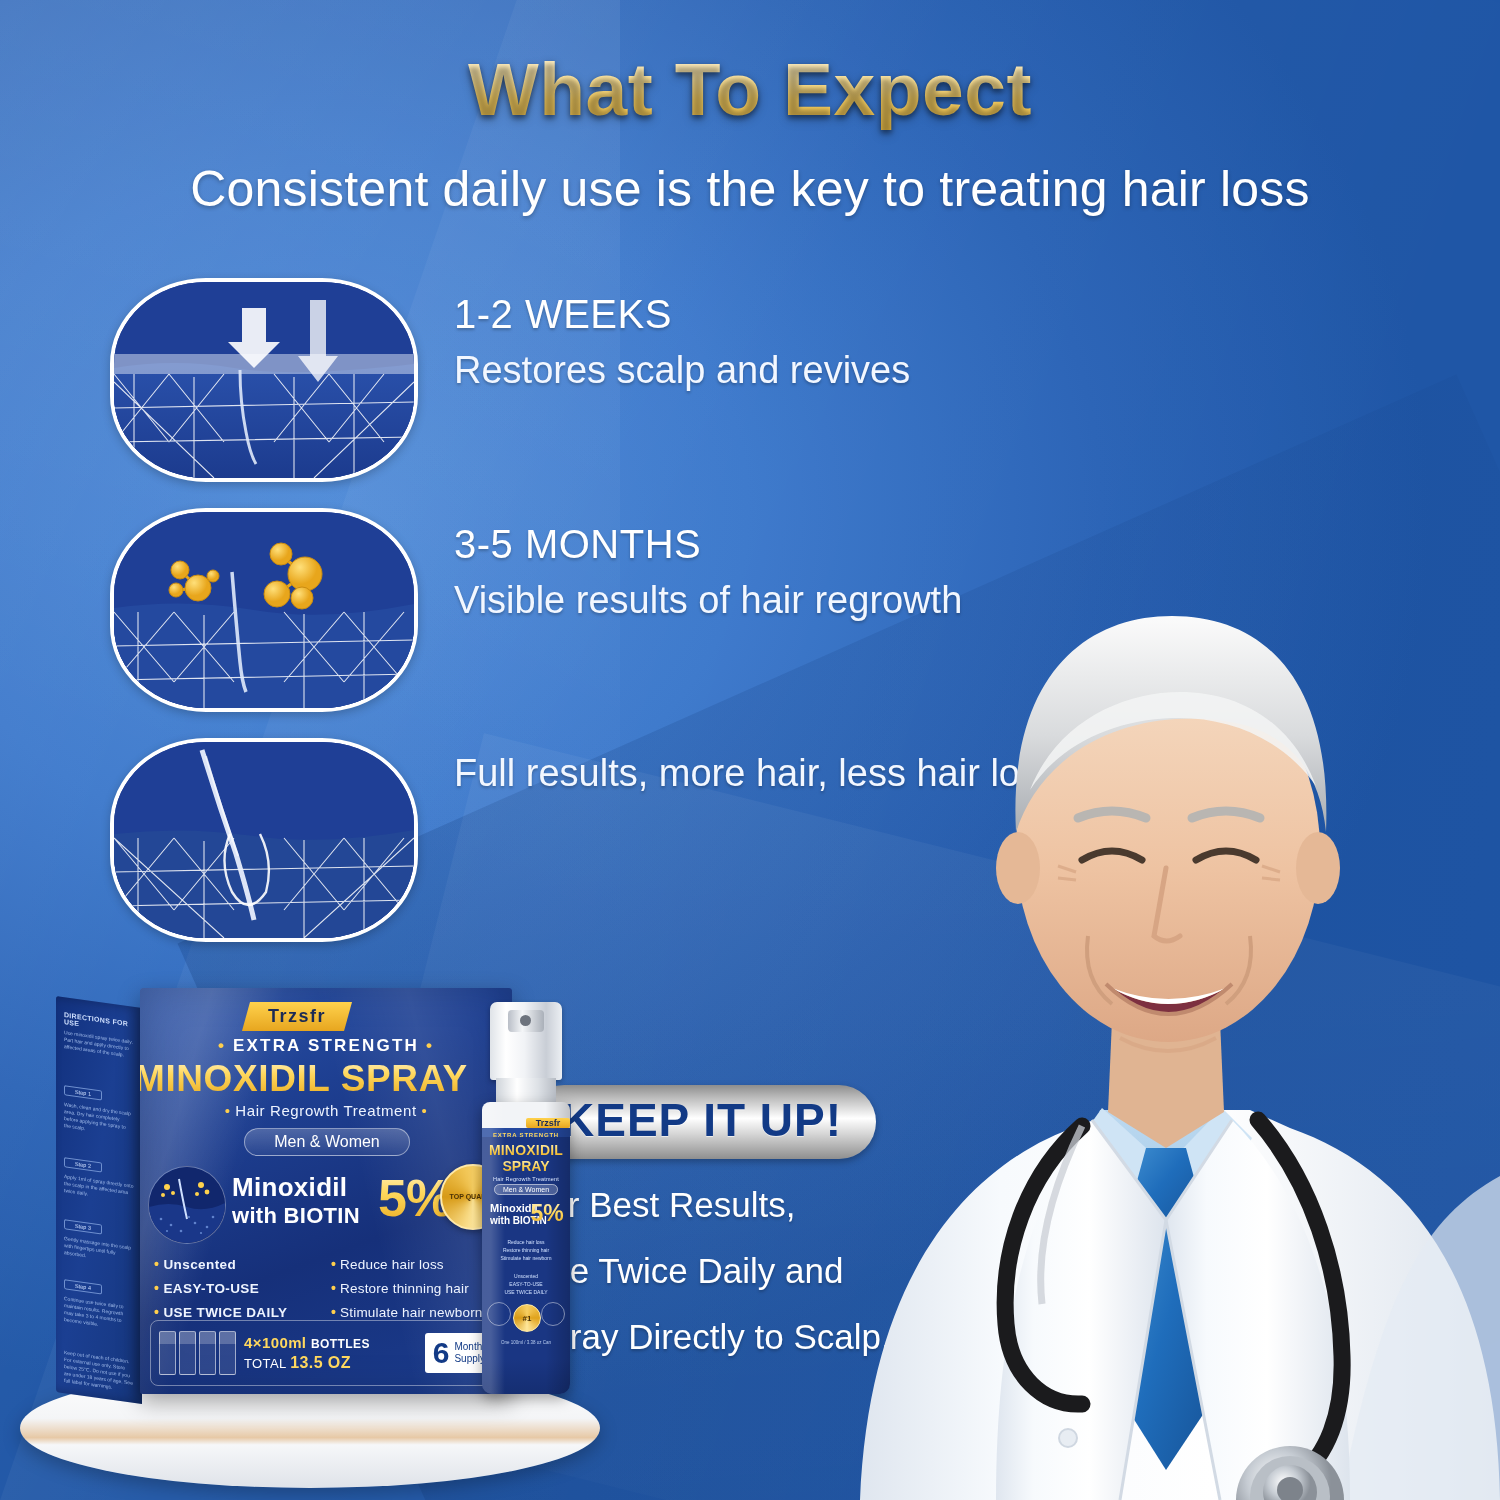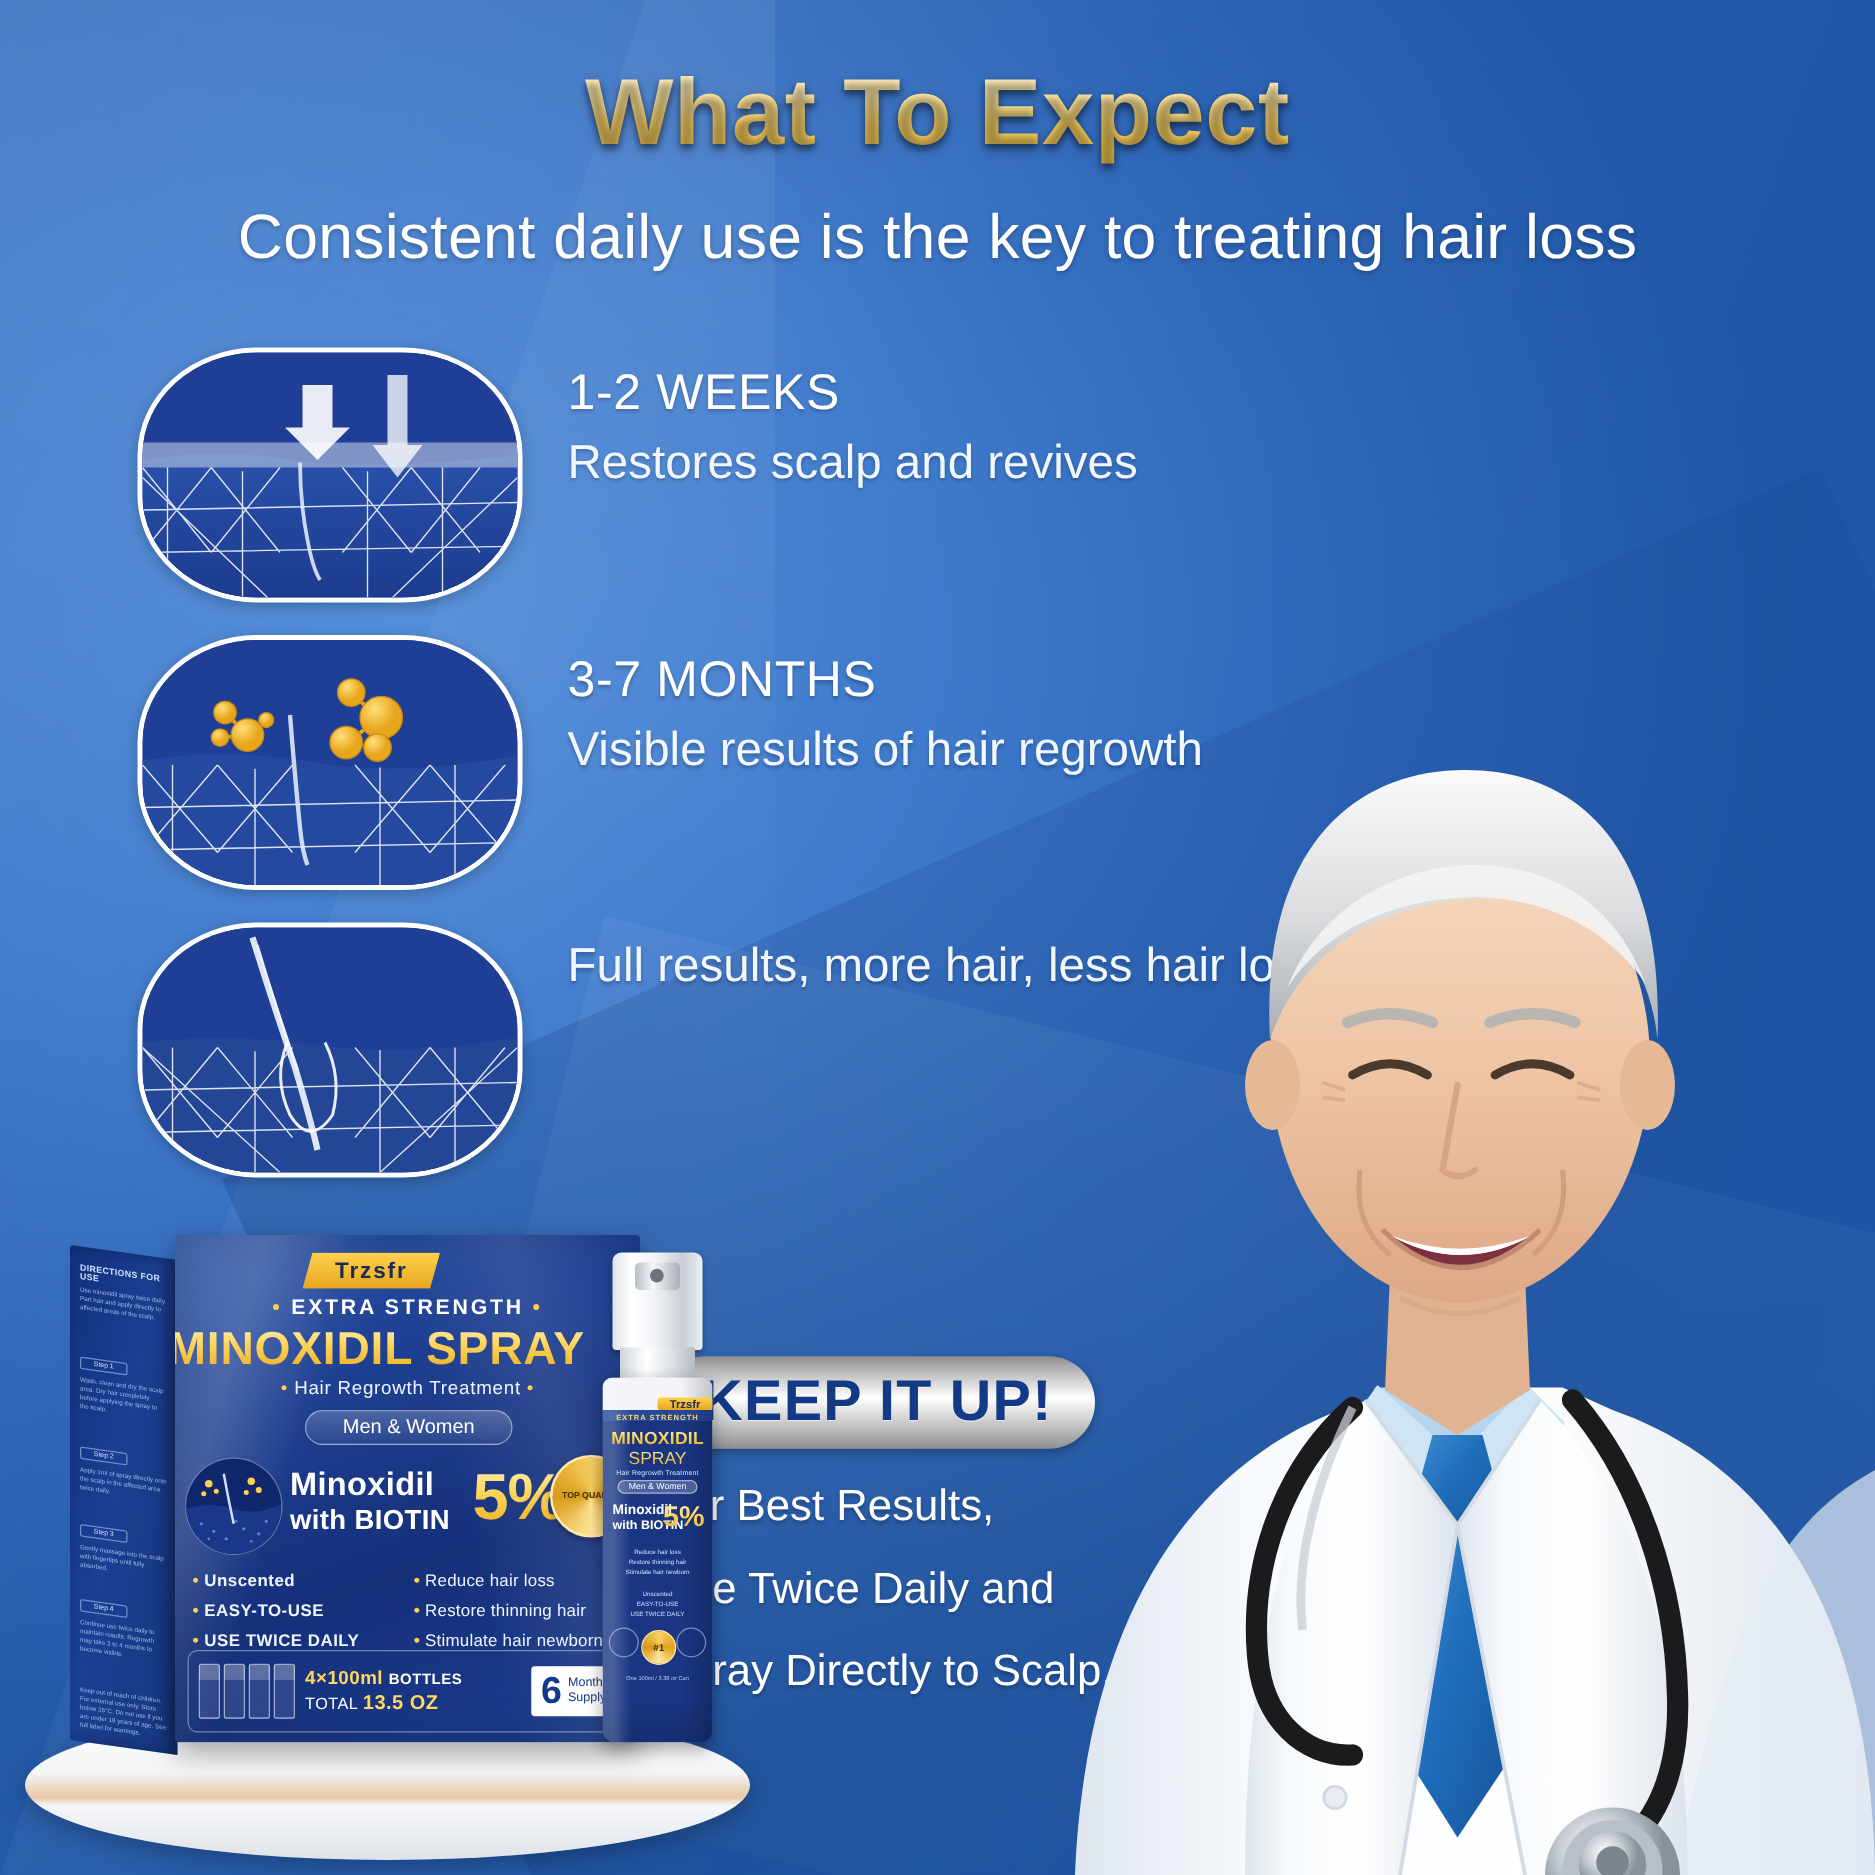--- a/index.html
+++ b/index.html
@@ -231,21 +231,21 @@
       linear-gradient(90deg,rgba(255,255,255,.20) 0 10%,rgba(255,255,255,0) 26% 72%,rgba(0,0,0,.20) 100%),
       linear-gradient(180deg,#f2f4f7 0 9%,#24489e 9% 12%,#1a3683 12% 88%,#152e72 100%);
     box-shadow:0 5px 14px rgba(0,0,0,.35);overflow:hidden;
   }
   .lb{position:absolute;left:0;width:88px;text-align:center;color:#fff;}
   .lb-brand{top:16px;font-size:9px;font-weight:bold;color:#1b2b55;
     background:linear-gradient(180deg,#ffd24d,#e7a61f);margin:0 22px;width:44px;left:22px;border-radius:2px;}
   .lb-es{top:30px;font-size:6px;font-weight:bold;letter-spacing:.8px;color:#ffd85e;}
   .lb-t1{top:40px;font-size:14px;font-weight:bold;letter-spacing:.2px;
     background:linear-gradient(180deg,#fff3c9,#ffd85e 45%,#e8a91d);-webkit-background-clip:text;background-clip:text;color:transparent;}
-  .lb-t2{top:56px;font-size:14px;font-weight:normal;
+  .lb-t2{top:56px;font-size:14px;font-weight:bold;
     background:linear-gradient(180deg,#fff3c9,#ffd85e 45%,#e8a91d);-webkit-background-clip:text;background-clip:text;color:transparent;}
   .lb-sub{top:74px;font-size:5.5px;letter-spacing:.2px;color:#dce8ff;}
   .lb-mw{top:84px;font-size:7px;color:#fff;}
   .lb-mw span{background:rgba(255,255,255,.22);border:.6px solid rgba(255,255,255,.5);border-radius:6px;padding:1px 8px;}
   .lb-mino{top:100px;font-size:11px;font-weight:bold;text-align:left;padding-left:8px;}
   .lb-bio{top:113px;font-size:10px;font-weight:bold;text-align:left;padding-left:8px;}
   .lb-pct{top:98px;left:auto;right:6px;width:34px;font-size:23px;font-weight:bold;
     background:linear-gradient(180deg,#fff3c9,#ffd85e 45%,#e8a91d);-webkit-background-clip:text;background-clip:text;color:transparent;}
   .lb-bl{font-size:5px;color:#cfe0ff;text-align:center;line-height:8px;}
   .lb-blA{top:136px;}
@@ -343,21 +343,21 @@
             <circle cx="62" cy="78" r="7"></circle>
               <circle cx="99" cy="64" r="6"></circle>
             <circle cx="167" cy="42" r="11"></circle>
               <circle cx="191" cy="62" r="17"></circle>
             <circle cx="163" cy="82" r="13"></circle>
               <circle cx="188" cy="86" r="11"></circle>
           </g>
         </svg>
       </div>
       <div class="step-text">
-        <div class="step-head">3-7 MONTHS</div>
+        <div class="step-head">3-5 MONTHS</div>
         <div class="step-sub">Visible results of hair regrowth</div>
       </div>
     </div>
 
     <div class="step">
       <div class="step-illus">
         <svg viewBox="0 0 300 196" preserveAspectRatio="none">
           <rect width="300" height="196" fill="#1f3f96"></rect>
           <path d="M0 92 Q70 84 140 94 T300 88 L300 196 L0 196 Z" fill="#234796"></path>
           <g stroke="#ffffff" stroke-width="1.1" fill="none" opacity=".85">

